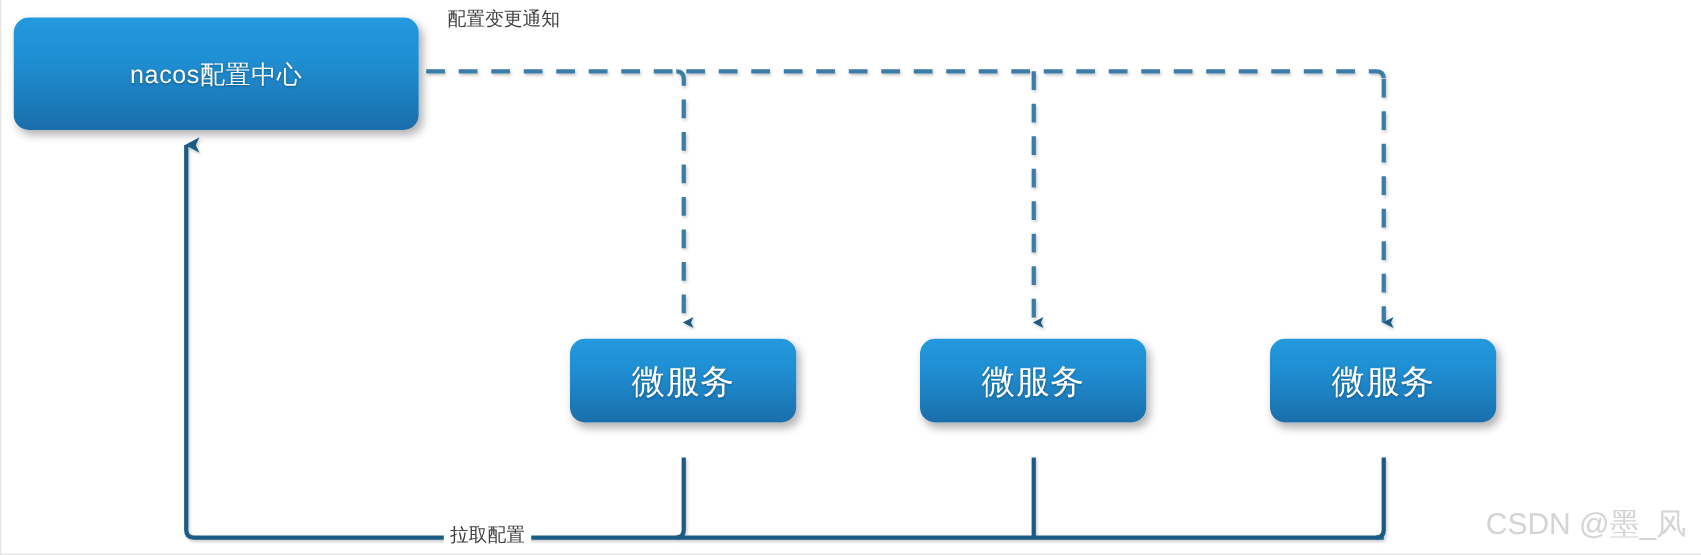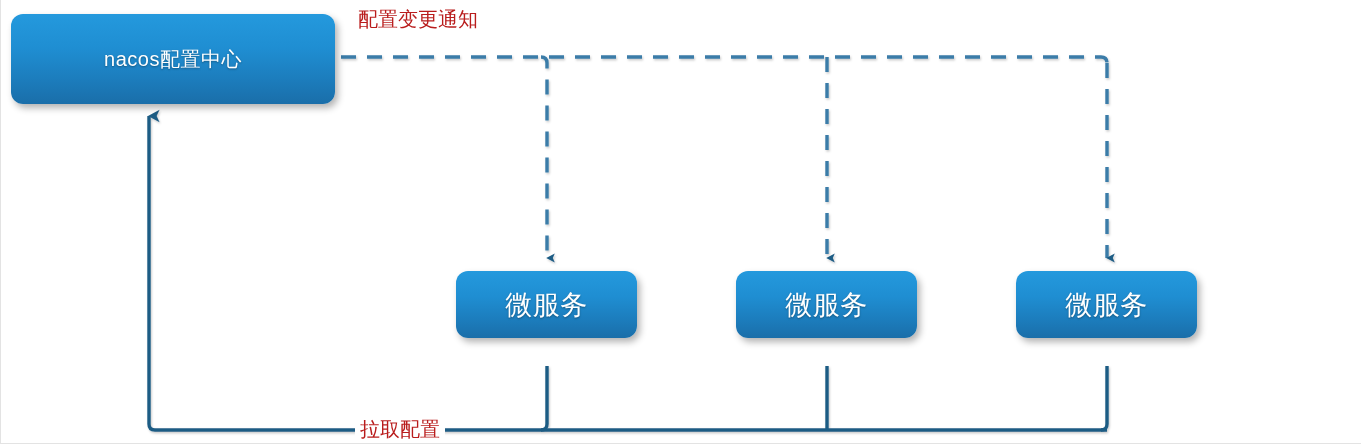--- a/index.html
+++ b/index.html
@@ -52,22 +52,22 @@
     width: 181px;
     height: 67px;
     font-size: 27px;
   }
   .node-ms-1 { left: 455px; }
   .node-ms-2 { left: 735px; }
   .node-ms-3 { left: 1015px; }
 
   .edge-label {
     position: absolute;
-    color: #b91c1c;
-    font-size: 20px;
+    color: #404040;
+    font-size: 15px;
     white-space: nowrap;
     user-select: none;
   }
   .label-notify {
     left: 357px;
     top: 6px;
   }
   .label-pull {
     left: 354px;
     top: 418px;
@@ -137,14 +137,15 @@
   </div>
 
   <div class="node-box node-ms node-ms-3">
     <span>微服务</span>
   </div>
 
   <div class="edge-label label-notify">配置变更通知</div>
 
   <div class="edge-label label-pull">拉取配置</div>
 
+  <div class="watermark">CSDN @墨_风</div>
 
 </div>
 
 </body></html>

